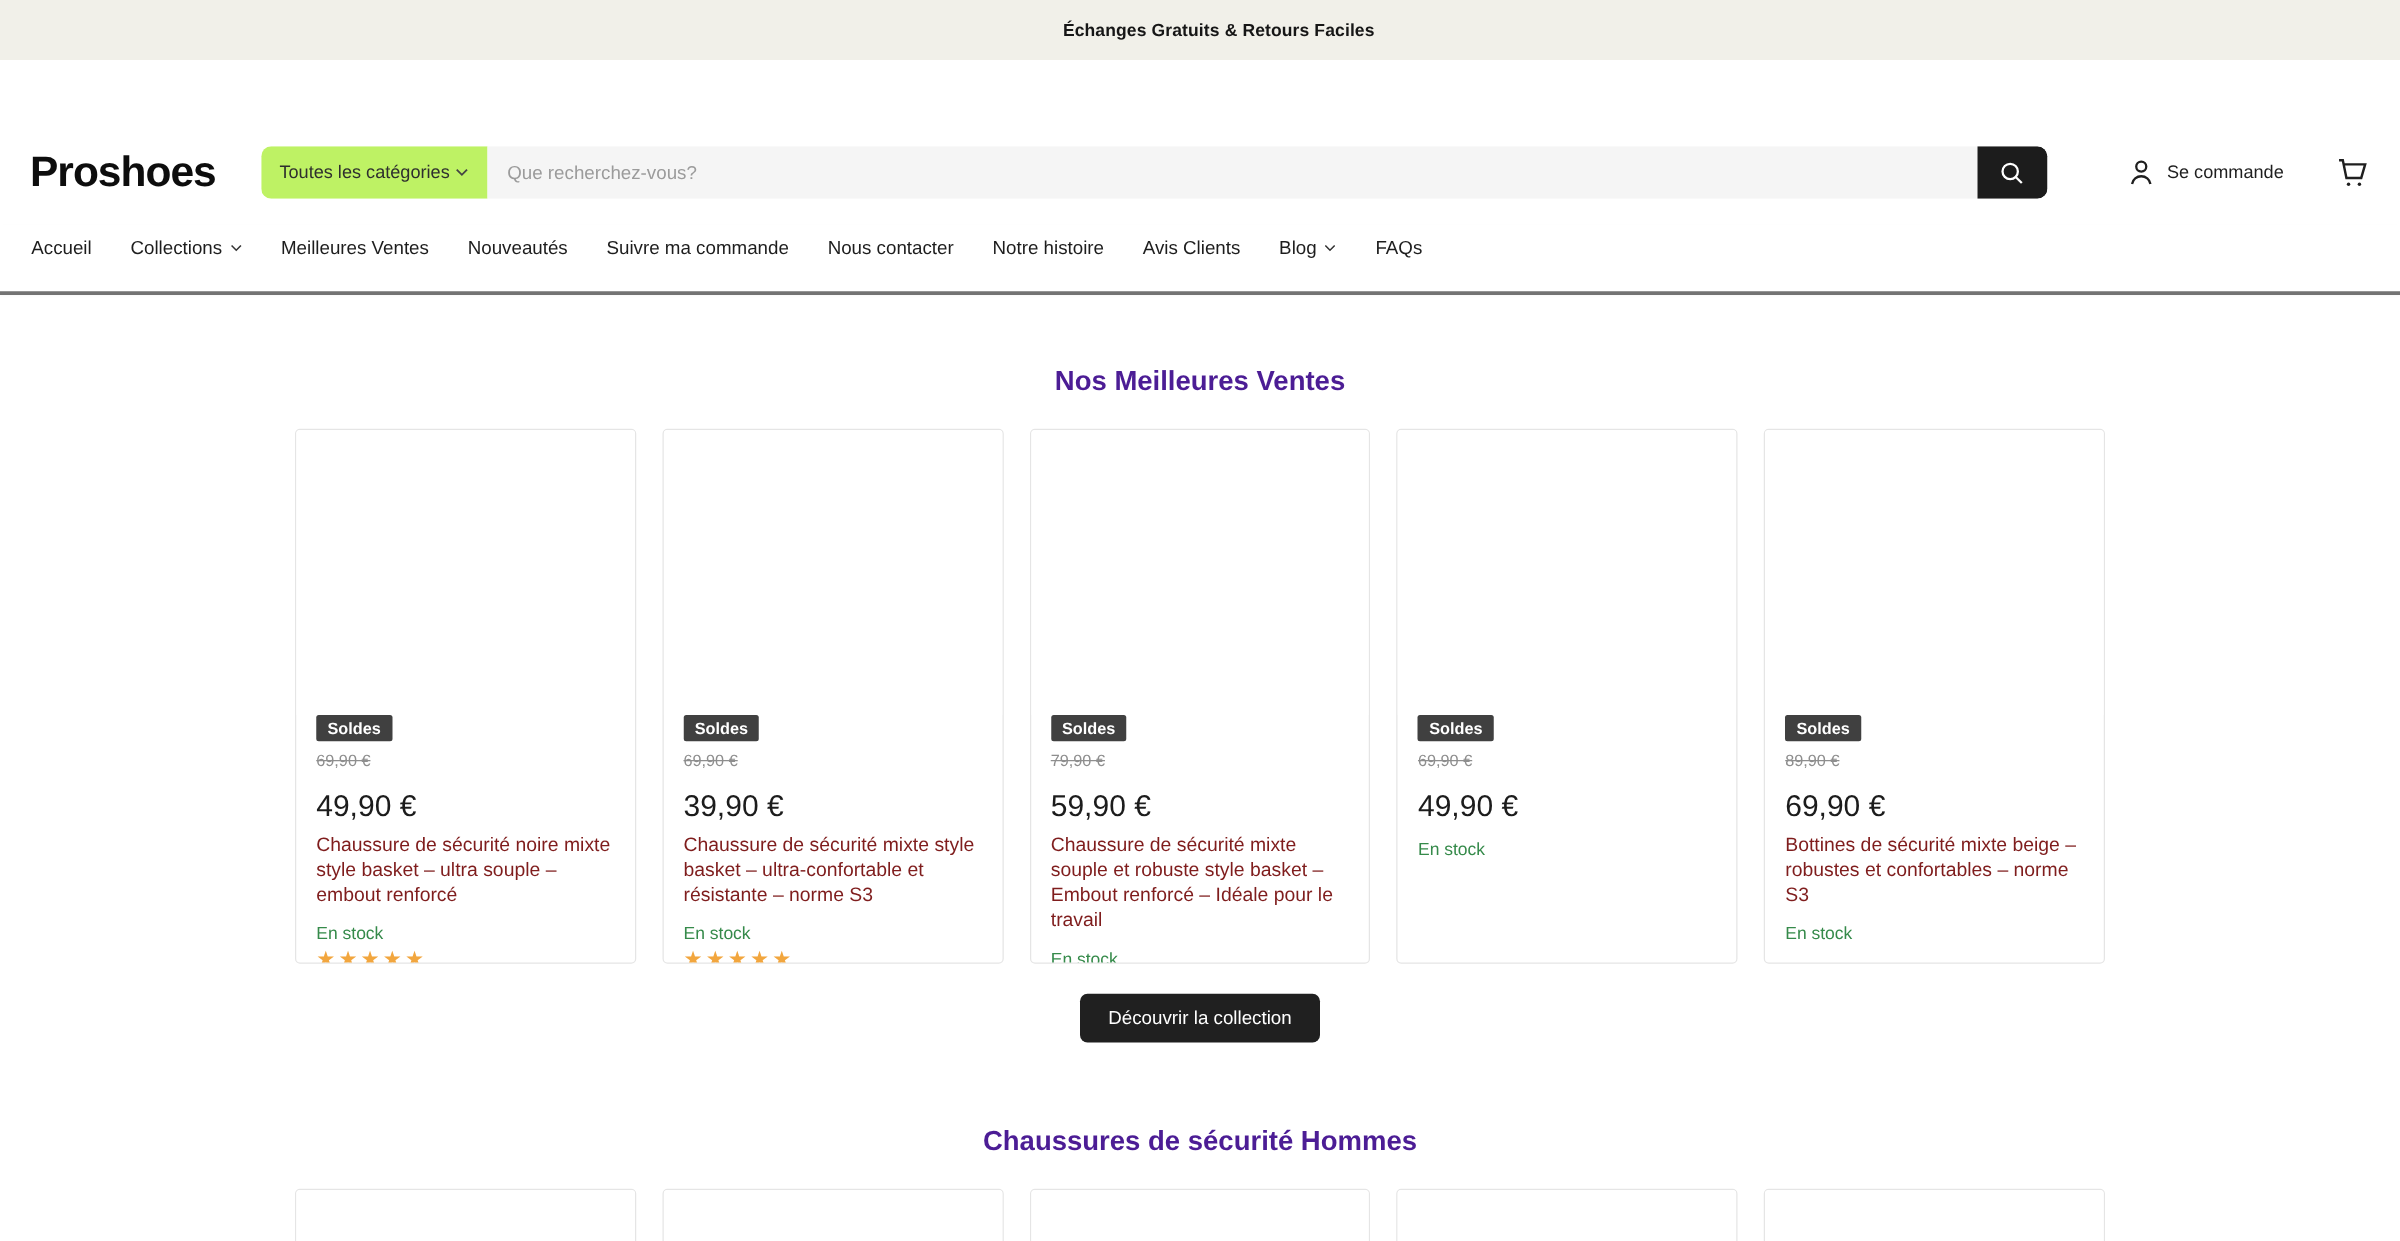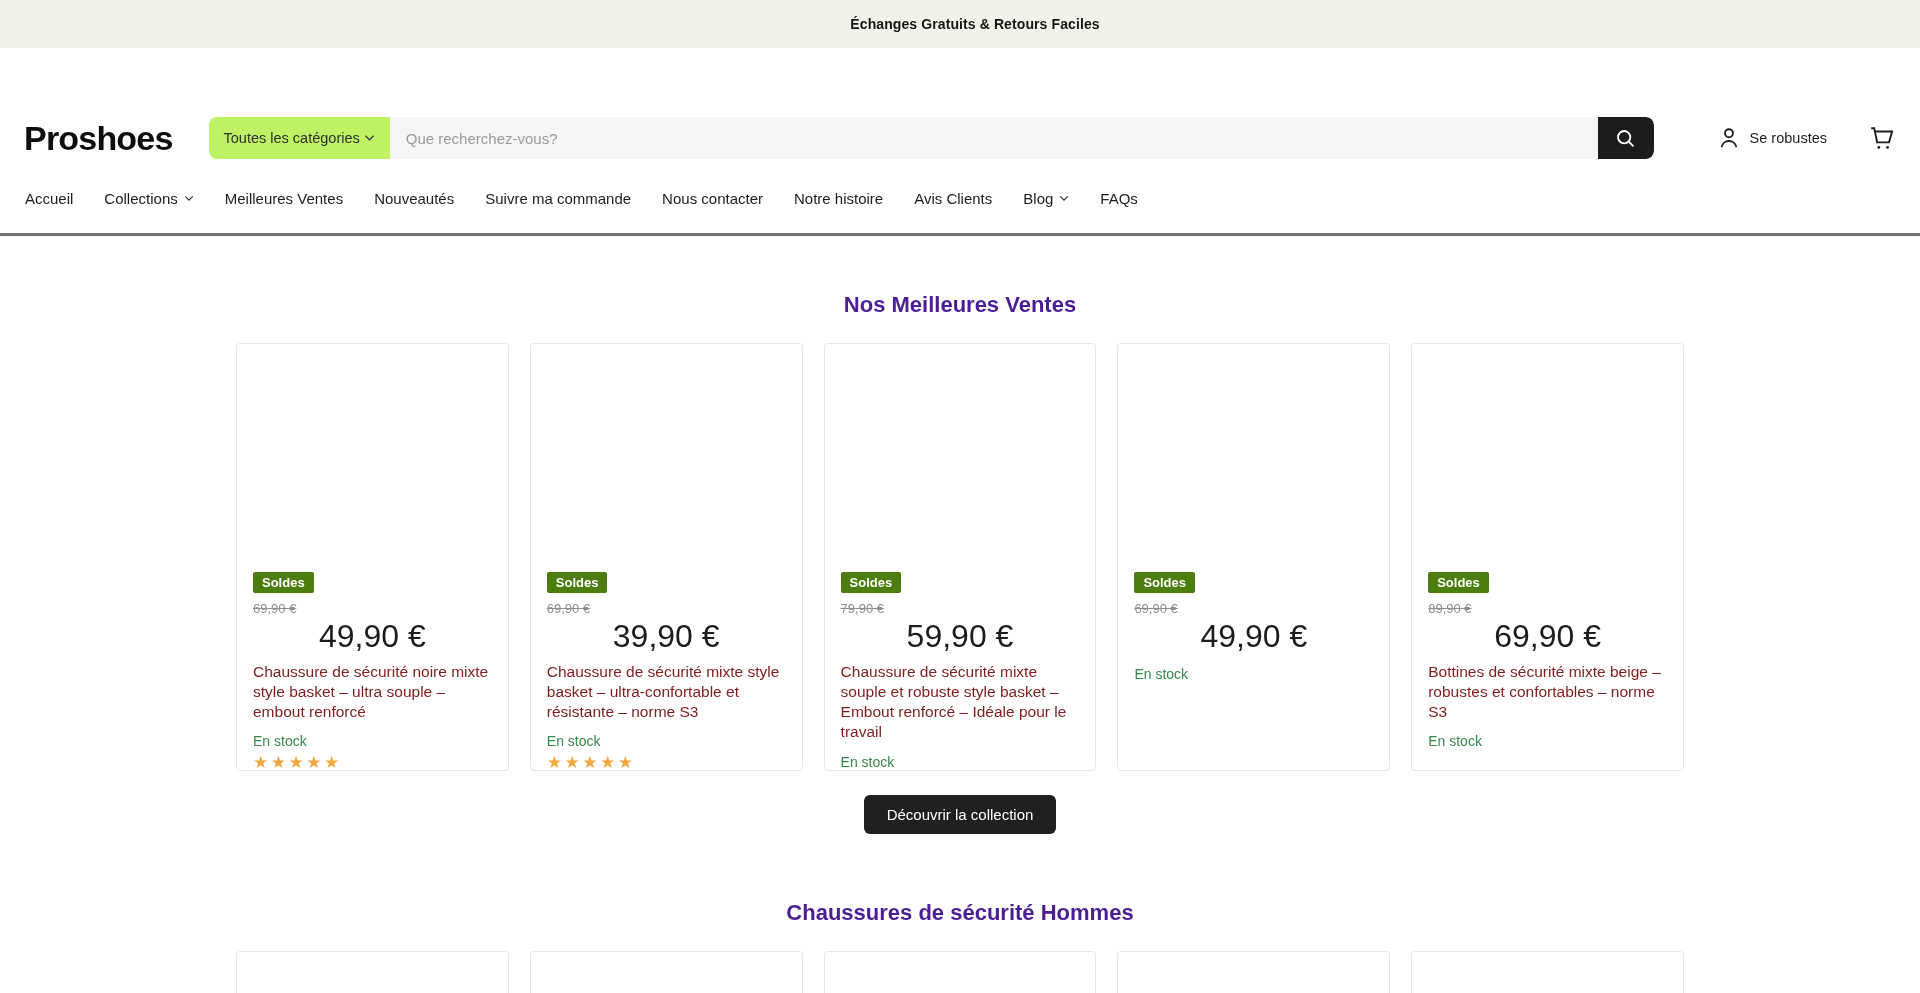--- a/index.html
+++ b/index.html
@@ -36,24 +36,24 @@
   .nav-item svg { width:10px; height:7px; stroke:#333; }
 
   
   .section-title { text-align:center; font-size:22px; font-weight:bold; color:#4c1d95; }
   .title-1 { margin:56px 0 25px; }
   .title-2 { margin:66px 0 25px; }
   .grid { width:1448px; margin:0 auto; display:grid; grid-template-columns:repeat(5,1fr); gap:21px; }
   .card { background:#fff; border:1px solid #e5e5e5; border-radius:4px; height:428px; overflow:hidden; cursor:pointer; }
   .card-img { height:228px; background:#fff; }
   .card-body { padding:0 16px 14px; }
-  .badge { display:inline-block; background:#4d7c0f; color:#fff; font-size:13px; font-weight:bold;
+  .badge { display:inline-block; background:#404040; color:#fff; font-size:13px; font-weight:bold;
     padding:3px 9px; border-radius:2px; }
   .old-price { margin-top:8px; font-size:13px; color:#8e8e8e; text-decoration:line-through; }
-  .price { margin-top:2px; font-size:32px; color:#1c1c1c;text-align:center; }
+  .price { margin-top:16px; font-size:24px; color:#1c1c1c; }
   .prod-title { margin-top:7px; font-size:15.5px; line-height:1.3; color:#7f1d1d; }
   .stock { margin-top:11px; font-size:14px; color:#358a4a; }
   .stars { margin-top:3px; font-size:17px; color:#f2a63e; letter-spacing:2.5px; }
   .btn-row { text-align:center; margin-top:24px; }
   .cta-btn { display:inline-block; background:#202020; color:#fff; border:none; border-radius:6px;
     font-size:15px; padding:11px 23px; cursor:pointer; font-family:"Liberation Sans", sans-serif; }
 </style>
 </head>
 <body>
 
@@ -78,21 +78,21 @@
         <line x1="15.4" y1="15.4" x2="20.3" y2="20.3"></line>
       </svg>
     </button>
   </div>
 
   <div class="account">
     <svg viewBox="0 0 24 24" fill="none" stroke-width="1.7">
       <circle cx="12" cy="7.6" r="3.7"></circle>
       <path d="M5.2 20.5 a6.9 6.9 0 0 1 13.6 0"></path>
     </svg>
-    <span class="account-label">Se robustes</span>
+    <span class="account-label">Se commande</span>
   </div>
 
   <div class="cart">
     <svg viewBox="0 0 24 24" fill="none" stroke-width="1.6">
       <path d="M3.5 3.5 H6 L8.4 15.2 H18.2 L20.8 6.2 H6.6"></path>
       <circle cx="9.8" cy="19.4" r="1.15" fill="#1f1f1f" stroke="none"></circle>
       <circle cx="17" cy="19.4" r="1.15" fill="#1f1f1f" stroke="none"></circle>
     </svg>
   </div>
 </div>

